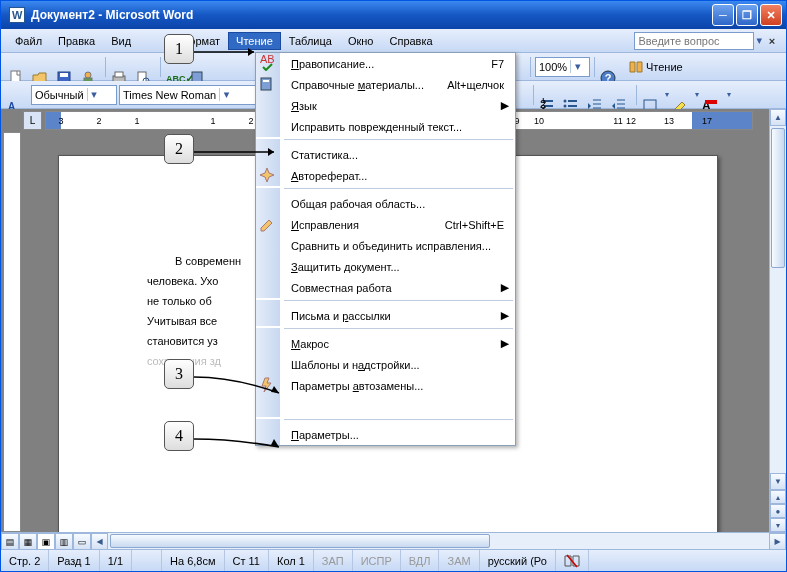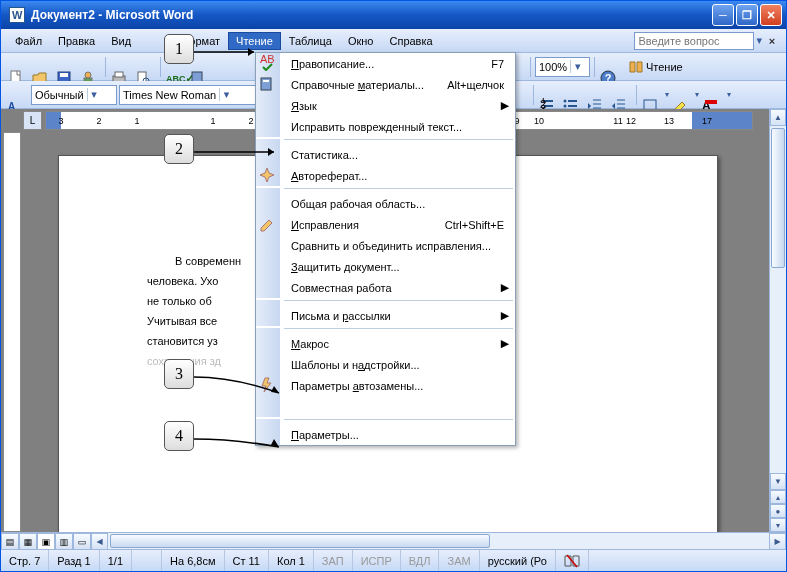--- a/index.html
+++ b/index.html
@@ -416,21 +416,21 @@
       <div class="viewbtn">▭</div>
     </div>
     <div class="sb-btn" style="width:17px;">◀</div>
     <div class="sb-h-track">
         <div class="sb-h-thumb"></div>
       </div>
     <div class="sb-btn" style="width:17px;">▶</div>
   </div>
 
   <div class="statusbar">
-    <div class="cell">Стр. 7</div>
+    <div class="cell">Стр. 2</div>
     <div class="cell">Разд 1</div>
     <div class="cell">1/1</div>
     <div class="cell" style="width:30px;"></div>
     <div class="cell">На 6,8см</div>
     <div class="cell">Ст 11</div>
     <div class="cell">Кол 1</div>
     <div class="cell dim">ЗАП</div>
     <div class="cell dim">ИСПР</div>
     <div class="cell dim">ВДЛ</div>
     <div class="cell dim">ЗАМ</div>

